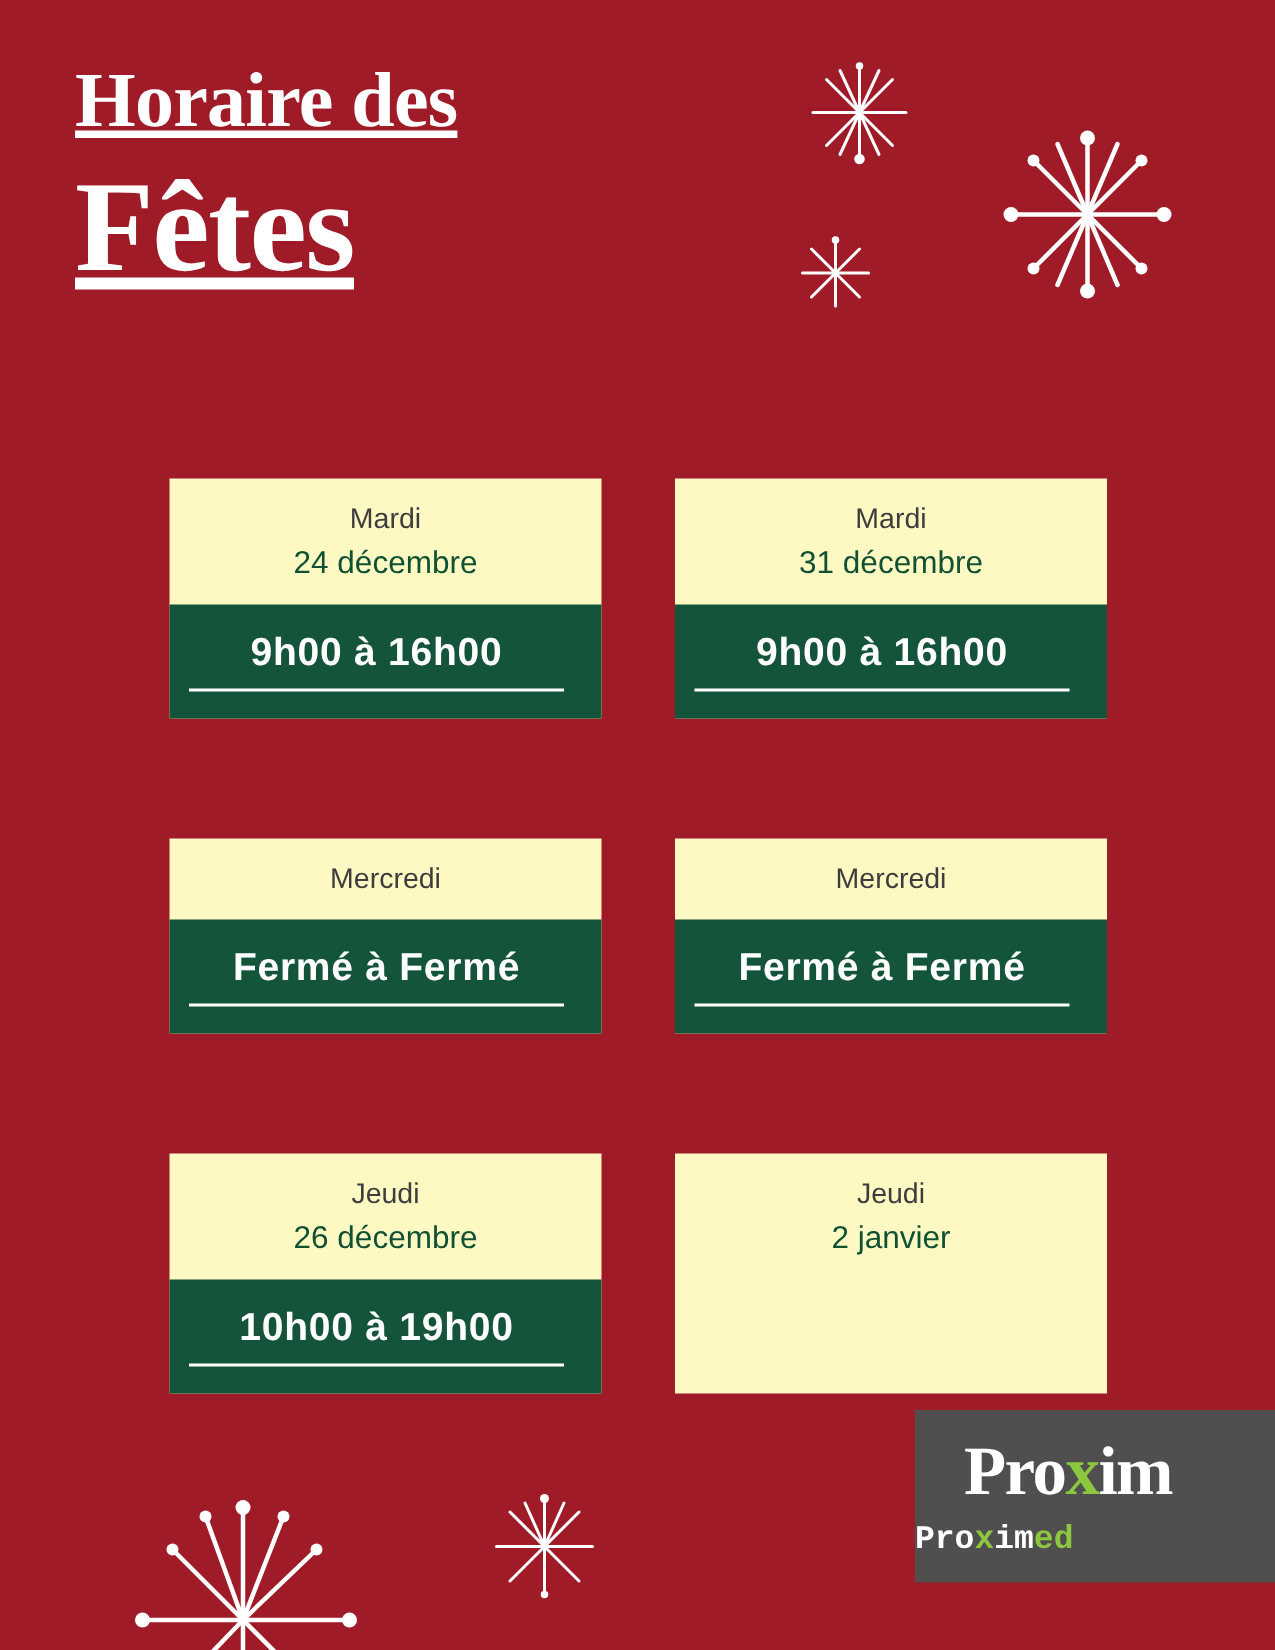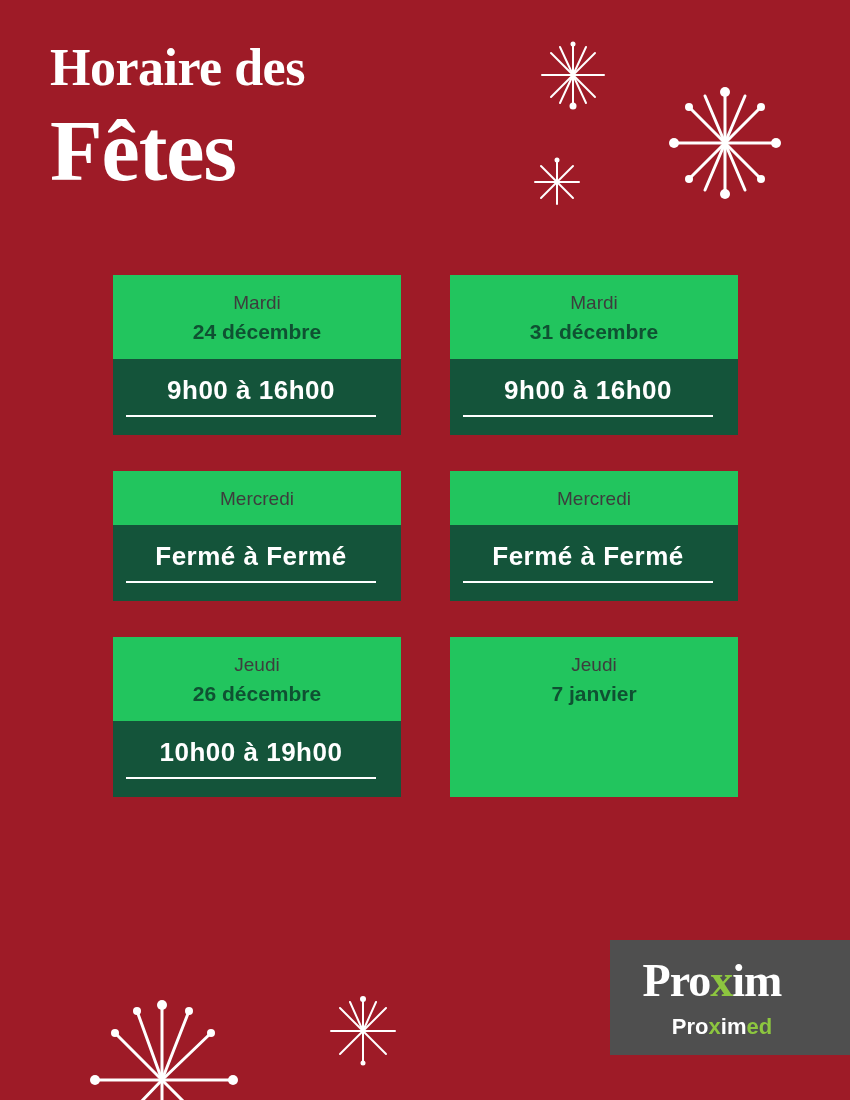--- a/index.html
+++ b/index.html
@@ -19,20 +19,21 @@
     height: 1100px;
     background: #9e1b27;
     overflow: hidden;
   }
   
   .title-block {
     position: absolute;
     left: 50px;
     top: 40px;
     color: #ffffff;
+    text-decoration: underline;
   }
   .title-line1 {
     font-family: "Liberation Serif", serif;
     font-weight: bold;
     font-size: 52px;
     line-height: 56px;
     letter-spacing: -0.5px;
   }
   .title-line2 {
     font-family: "Liberation Serif", serif;
@@ -54,38 +55,39 @@
     top: 275px;
     width: 625px;
   }
   .row {
     display: flex;
     justify-content: space-between;
     margin-bottom: 36px;
   }
   .card {
     width: 288px;
-    background: #22c55e;
+    background: #fef9c3;
     box-sizing: border-box;
+    margin-top: 44px;
   }
   .card-top {
     padding: 16px 10px 14px 10px;
     text-align: center;
   }
   .card-day {
     color: #3d3d3d;
     font-size: 19px;
     line-height: 24px;
     font-weight: normal;
   }
   .card-date {
     color: #0f5132;
     font-size: 21px;
     line-height: 26px;
-    font-weight: bold;
+    font-weight: normal;
     margin-top: 4px;
   }
   .card-date sup {
     font-size: 13px;
     vertical-align: super;
   }
   .card-bottom {
     background: #14543a;
     padding: 16px 12px 18px 0;
     text-align: center;
@@ -125,23 +127,23 @@
     letter-spacing: -1px;
   }
   .logo-main .x-green {
     color: #8dc63f;
   }
   .logo-sub {
     position: absolute;
     left: 0;
     top: 74px;
     width: 224px;
-    text-align: center;
+    text-align: left;
     color: #ffffff;
-    font-family: Liberation Sans, sans-serif;
+    font-family: Liberation Mono, monospace;
     font-weight: bold;
     font-size: 22px;
   }
   .logo-sub .x-green {
     color: #8dc63f;
   }
   .logo-sub .ed-green {
     color: #8dc63f;
   }
 </style>
@@ -308,21 +310,21 @@
         </div>
         <div class="card-bottom">
           <div class="card-hours">10h00 à 19h00</div>
           <div class="card-rule"></div>
         </div>
       </div>
 
       <div class="card">
         <div class="card-top">
           <div class="card-day">Jeudi</div>
-          <div class="card-date">7 janvier</div>
+          <div class="card-date">2 janvier</div>
         </div>
       </div>
     </div>
 
   </div>
 
   <div class="logo-box">
     <div class="logo-main"><span>Pro</span><span class="x-green">x</span><span>im</span></div>
     <div class="logo-sub"><span>Pro</span><span class="x-green">x</span><span>im</span><span class="ed-green">ed</span></div>
   </div>

